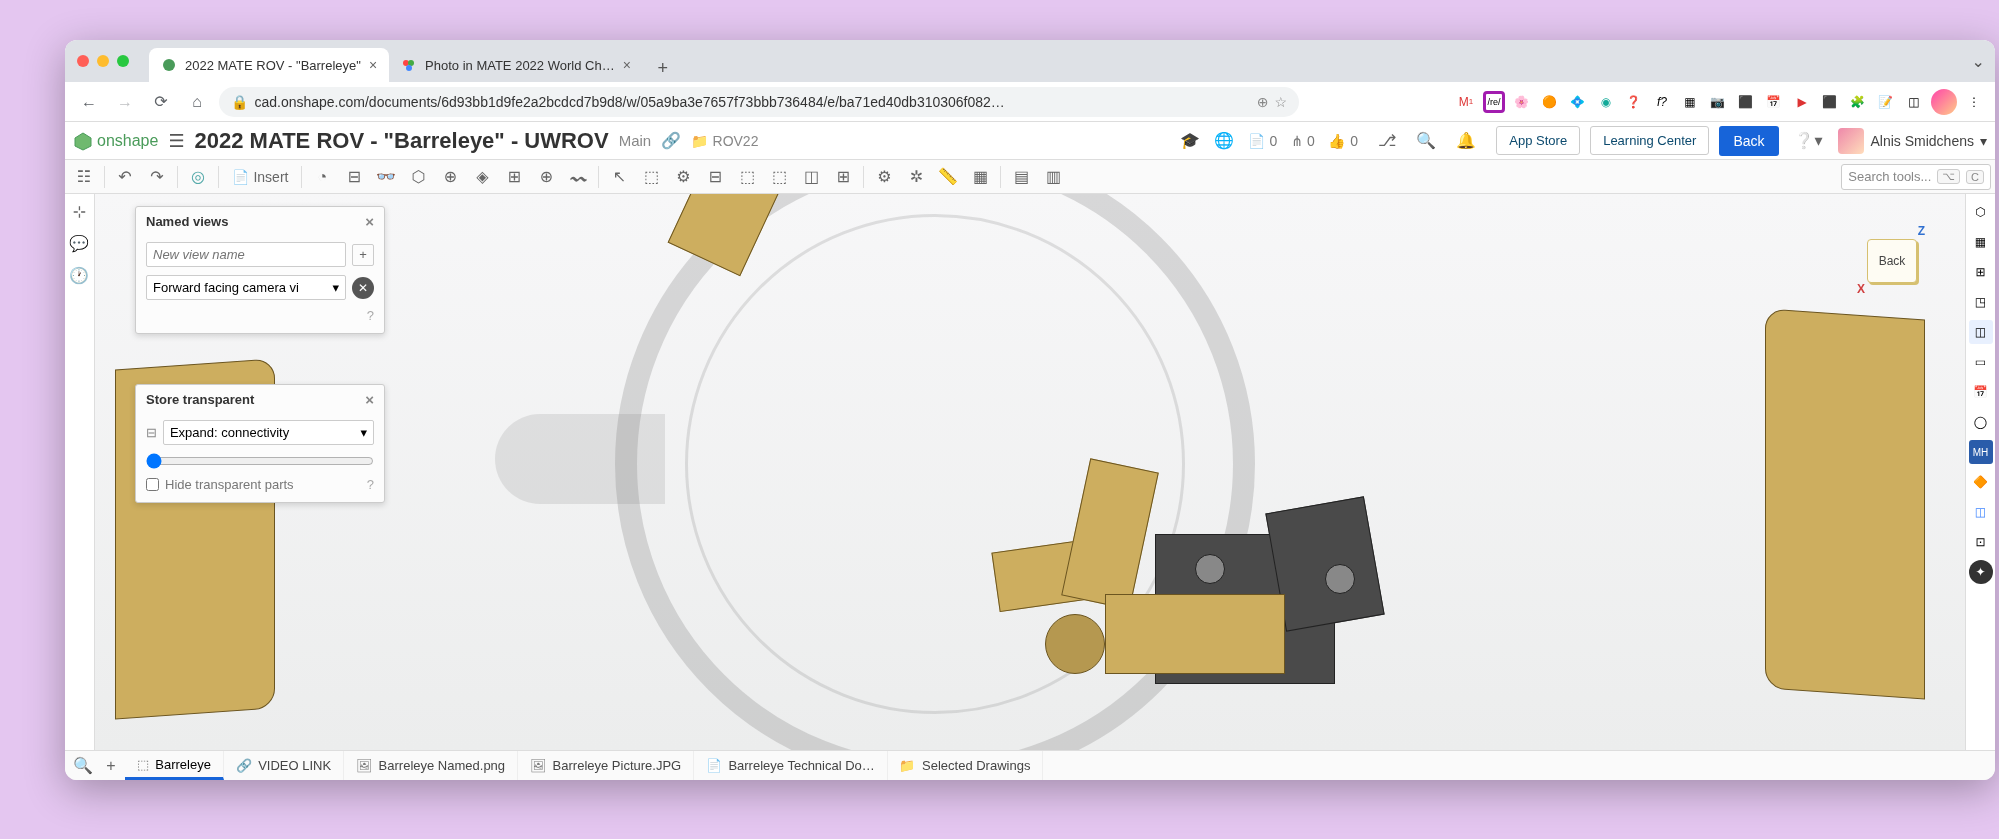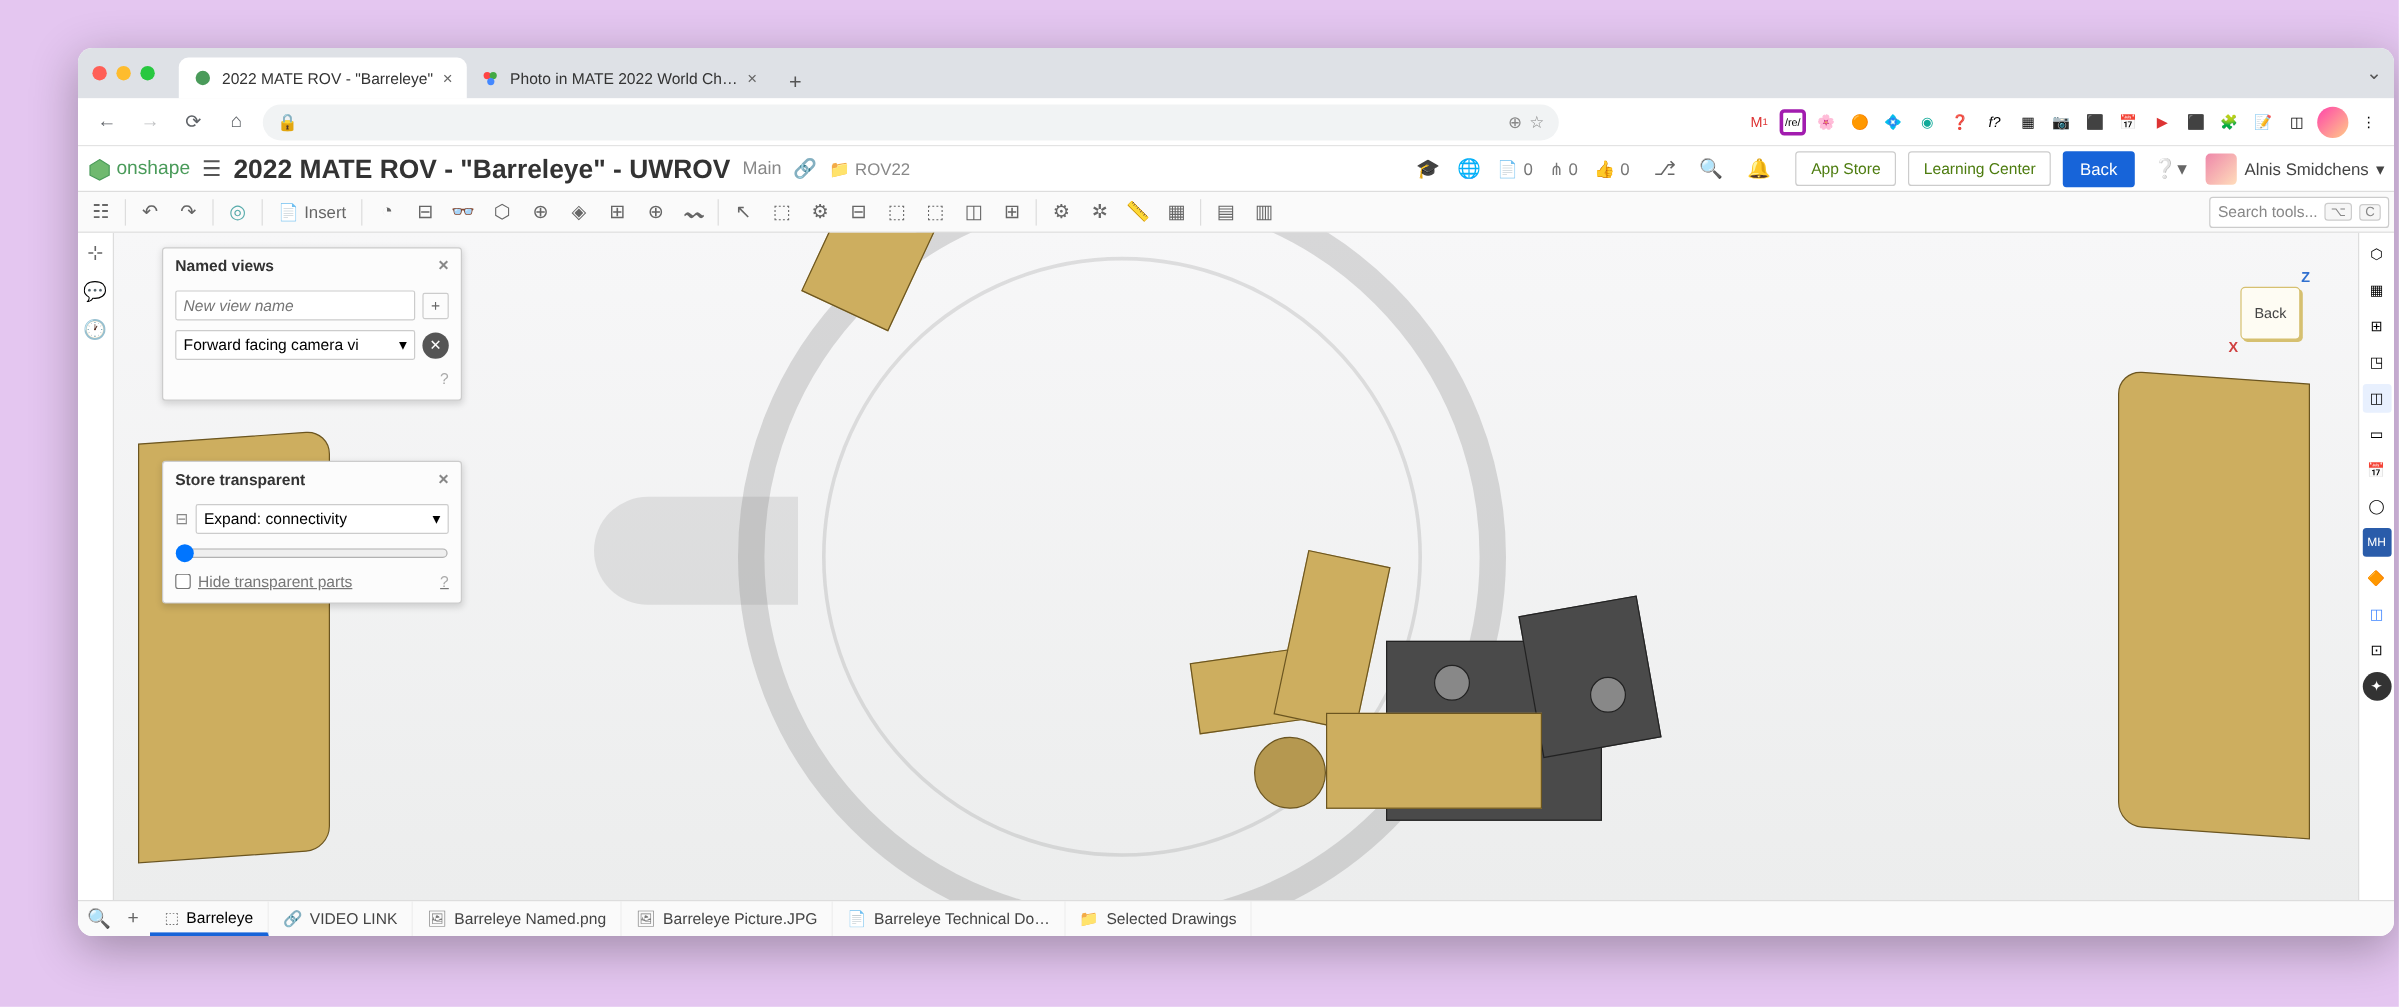--- a/index.html
+++ b/index.html
@@ -38,21 +38,21 @@
 .os-logo { display: flex; align-items: center; gap: 4px; color: #4a9b5a; font-weight: 500; }
 .os-logo-icon { width: 20px; height: 20px; }
 .hamburger { cursor: pointer; color: #555; font-size: 18px; }
 .doc-title { font-size: 22px; font-weight: 600; color: #333; }
 .main-label { color: #888; font-size: 15px; }
 .link-icon { color: #888; cursor: pointer; }
 .folder-chip { display: flex; align-items: center; gap: 4px; color: #888; font-size: 14px; }
 .header-spacer { flex: 1; }
 .header-icons { display: flex; gap: 14px; align-items: center; color: #777; }
 .count-badge { display: flex; align-items: center; gap: 4px; font-size: 14px; }
-.header-btn { padding: 6px 12px; border: 1px solid #ccc; background: #fff; border-radius: 3px; font-size: 13px; color: #4d7c0f; cursor: pointer; }
+.header-btn { padding: 6px 12px; border: 1px solid #ccc; background: #fff; border-radius: 3px; font-size: 13px; color: #0c4a6e; cursor: pointer; }
 .share-btn { background: #1764d9; color: #fff; border: none; padding: 7px 14px; border-radius: 3px; font-size: 14px; }
 .user-chip { display: flex; align-items: center; gap: 6px; font-size: 14px; color: #444; }
 .user-avatar { width: 26px; height: 26px; border-radius: 4px; background: linear-gradient(135deg,#e8a,#fdb); }
 
 
 .os-toolbar { height: 34px; background: #fafafa; border-bottom: 1px solid #ddd; display: flex; align-items: center; padding: 0 4px; gap: 2px; }
 .tb-btn { width: 30px; height: 28px; display: flex; align-items: center; justify-content: center; color: #666; cursor: pointer; border-radius: 2px; }
 .tb-btn.insert-btn { width: auto; padding: 0 8px; gap: 4px; font-size: 14px; }
 .tb-divider { width: 1px; height: 22px; background: #ddd; margin: 0 3px; }
 .tb-search { margin-left: auto; height: 26px; border: 1px solid #ccc; border-radius: 3px; padding: 0 6px; font-size: 13px; color: #888; display: flex; align-items: center; gap: 6px; background: #fff; }
@@ -73,21 +73,21 @@
 .panel-body { padding: 6px 10px 10px; display: flex; flex-direction: column; gap: 8px; }
 .panel-input-row { display: flex; align-items: center; gap: 6px; }
 .panel-input { flex: 1; border: 1px solid #ccc; padding: 4px 6px; font-size: 13px; font-style: italic; color: #999; border-radius: 2px; }
 .add-btn { width: 22px; height: 22px; border: 1px solid #ccc; border-radius: 2px; display: flex; align-items: center; justify-content: center; color: #666; cursor: pointer; }
 .dropdown-row { display: flex; align-items: center; gap: 6px; }
 .dropdown { flex: 1; border: 1px solid #ccc; padding: 4px 6px; background: #fff; border-radius: 2px; display: flex; justify-content: space-between; align-items: center; cursor: pointer; white-space: nowrap; overflow: hidden; }
 .clear-btn { width: 22px; height: 22px; border-radius: 50%; background: #555; color: #fff; display: flex; align-items: center; justify-content: center; cursor: pointer; font-size: 12px; }
 .help-icon { align-self: flex-end; color: #aaa; cursor: pointer; }
 .slider-row { display: flex; align-items: center; gap: 6px; }
 .slider { flex: 1; }
-.checkbox-row { display: flex; align-items: center; gap: 6px; color: #777; text-decoration: underline; }
+.checkbox-row { display: flex; align-items: center; gap: 6px; color: #777; }
 
 
 .viewcube { position: absolute; right: 38px; top: 10px; width: 70px; height: 100px; }
 .cube-face { position: absolute; left: 10px; top: 35px; width: 50px; height: 44px; background: #fefcf3; border: 1px solid #d6c070; border-radius: 4px; display: flex; align-items: center; justify-content: center; font-size: 12px; color: #444; box-shadow: 2px 2px 0 #d6c070; cursor: pointer; }
 .axis-z { position: absolute; right: 2px; top: 20px; color: #3070d0; font-size: 12px; font-weight: bold; }
 .axis-x { position: absolute; left: 0px; top: 78px; color: #d04040; font-size: 12px; font-weight: bold; }
 
 
 .cad-circle-outer { position: absolute; left: 520px; top: -50px; width: 640px; height: 640px; border: 22px solid rgba(120,120,120,0.25); border-radius: 50%; }
 .cad-circle-inner { position: absolute; left: 590px; top: 20px; width: 500px; height: 500px; border: 3px solid rgba(120,120,120,0.2); border-radius: 50%; }
@@ -140,20 +140,21 @@
     <div class="tab-chevron">⌄</div>
   </div>
 
   <div class="urlbar">
     <div class="nav-btn">←</div>
     <div class="nav-btn" style="opacity:.4">→</div>
     <div class="nav-btn">⟳</div>
     <div class="nav-btn">⌂</div>
     <div class="url-field">
       <span class="url-lock">🔒</span>
+      <span>cad.onshape.com/documents/6d93bb1d9fe2a2bcdcd7b9d8/w/05a9ba3e7657f73bbb736484/e/ba71ed40db310306f082…</span>
       <span style="margin-left:auto;color:#888">⊕</span>
       <span style="color:#888">☆</span>
     </div>
     <div class="url-actions">
       <div class="ext-icon" style="color:#d33">M<sub style="font-size:8px;color:#d33">1</sub></div>
       <div class="ext-icon" style="border:3px solid #a21caf;font-size:9px">/re/</div>
       <div class="ext-icon">🌸</div>
       <div class="ext-icon">🟠</div>
       <div class="ext-icon">💠</div>
       <div class="ext-icon" style="color:#1a9">◉</div>

